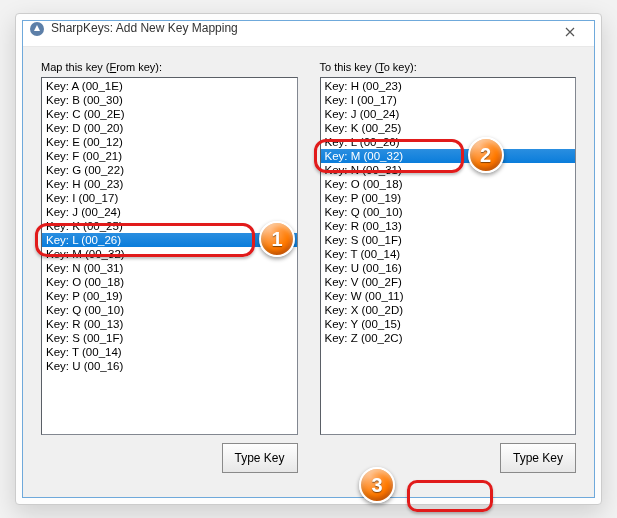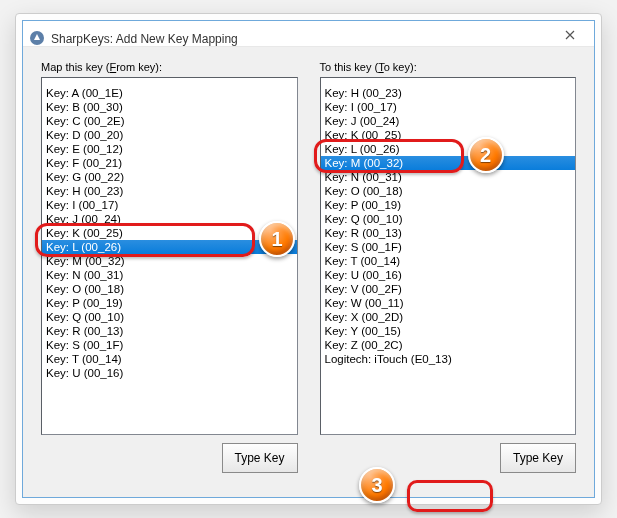--- a/index.html
+++ b/index.html
@@ -26,21 +26,21 @@
     height: 478px;
     background: #ffffff;
     border: 1px solid #6fa9db;
     display: flex;
     flex-direction: column;
   }
   .titlebar {
     height: 26px;
     background: #ffffff;
     display: flex;
-    align-items: flex-end;
+    align-items: flex-start;
     padding: 0 4px 0 6px;
     border-bottom: 1px solid #e8e8e8;
   }
   .app-icon {
     width: 16px; height: 16px;
     margin-right: 6px;
     display: flex;
     align-items: center;
     justify-content: center;
   }
@@ -75,21 +75,21 @@
   }
   .panel-label .u { text-decoration: underline; }
   .listbox {
     flex: 1;
     background: #fff;
     border: 1px solid #828790;
     border-top-color: #5a5f66;
     border-left-color: #5a5f66;
     overflow: hidden;
     position: relative;
-    padding: 8px 0;
+    padding: 1px 0;
     line-height: 14px;
     font-size: 11.5px;
   }
   .listbox .item {
     padding: 0 4px;
     white-space: nowrap;
     color: #000;
     height: 14px;
   }
   .listbox .item.sel {
@@ -220,21 +220,20 @@
               <div class="item">Key: Q (00_10)</div>
               <div class="item">Key: R (00_13)</div>
               <div class="item">Key: S (00_1F)</div>
               <div class="item">Key: T (00_14)</div>
               <div class="item">Key: U (00_16)</div>
               <div class="item">Key: V (00_2F)</div>
               <div class="item">Key: W (00_11)</div>
               <div class="item">Key: X (00_2D)</div>
               <div class="item">Key: Y (00_15)</div>
               <div class="item">Key: Z (00_2C)</div>
-              <div class="item">Logitech: iTouch (E0_13)</div>
             </div>
         <div class="btnrow">
           <button class="winbtn">Type Key</button>
         </div>
 
         <div class="red-outline" style="left:-6px; top:78px; width:150px; height:34px;"></div>
         <div class="badge" style="left:148px; top:76px;">2</div>
       </div>
 
     </div>

